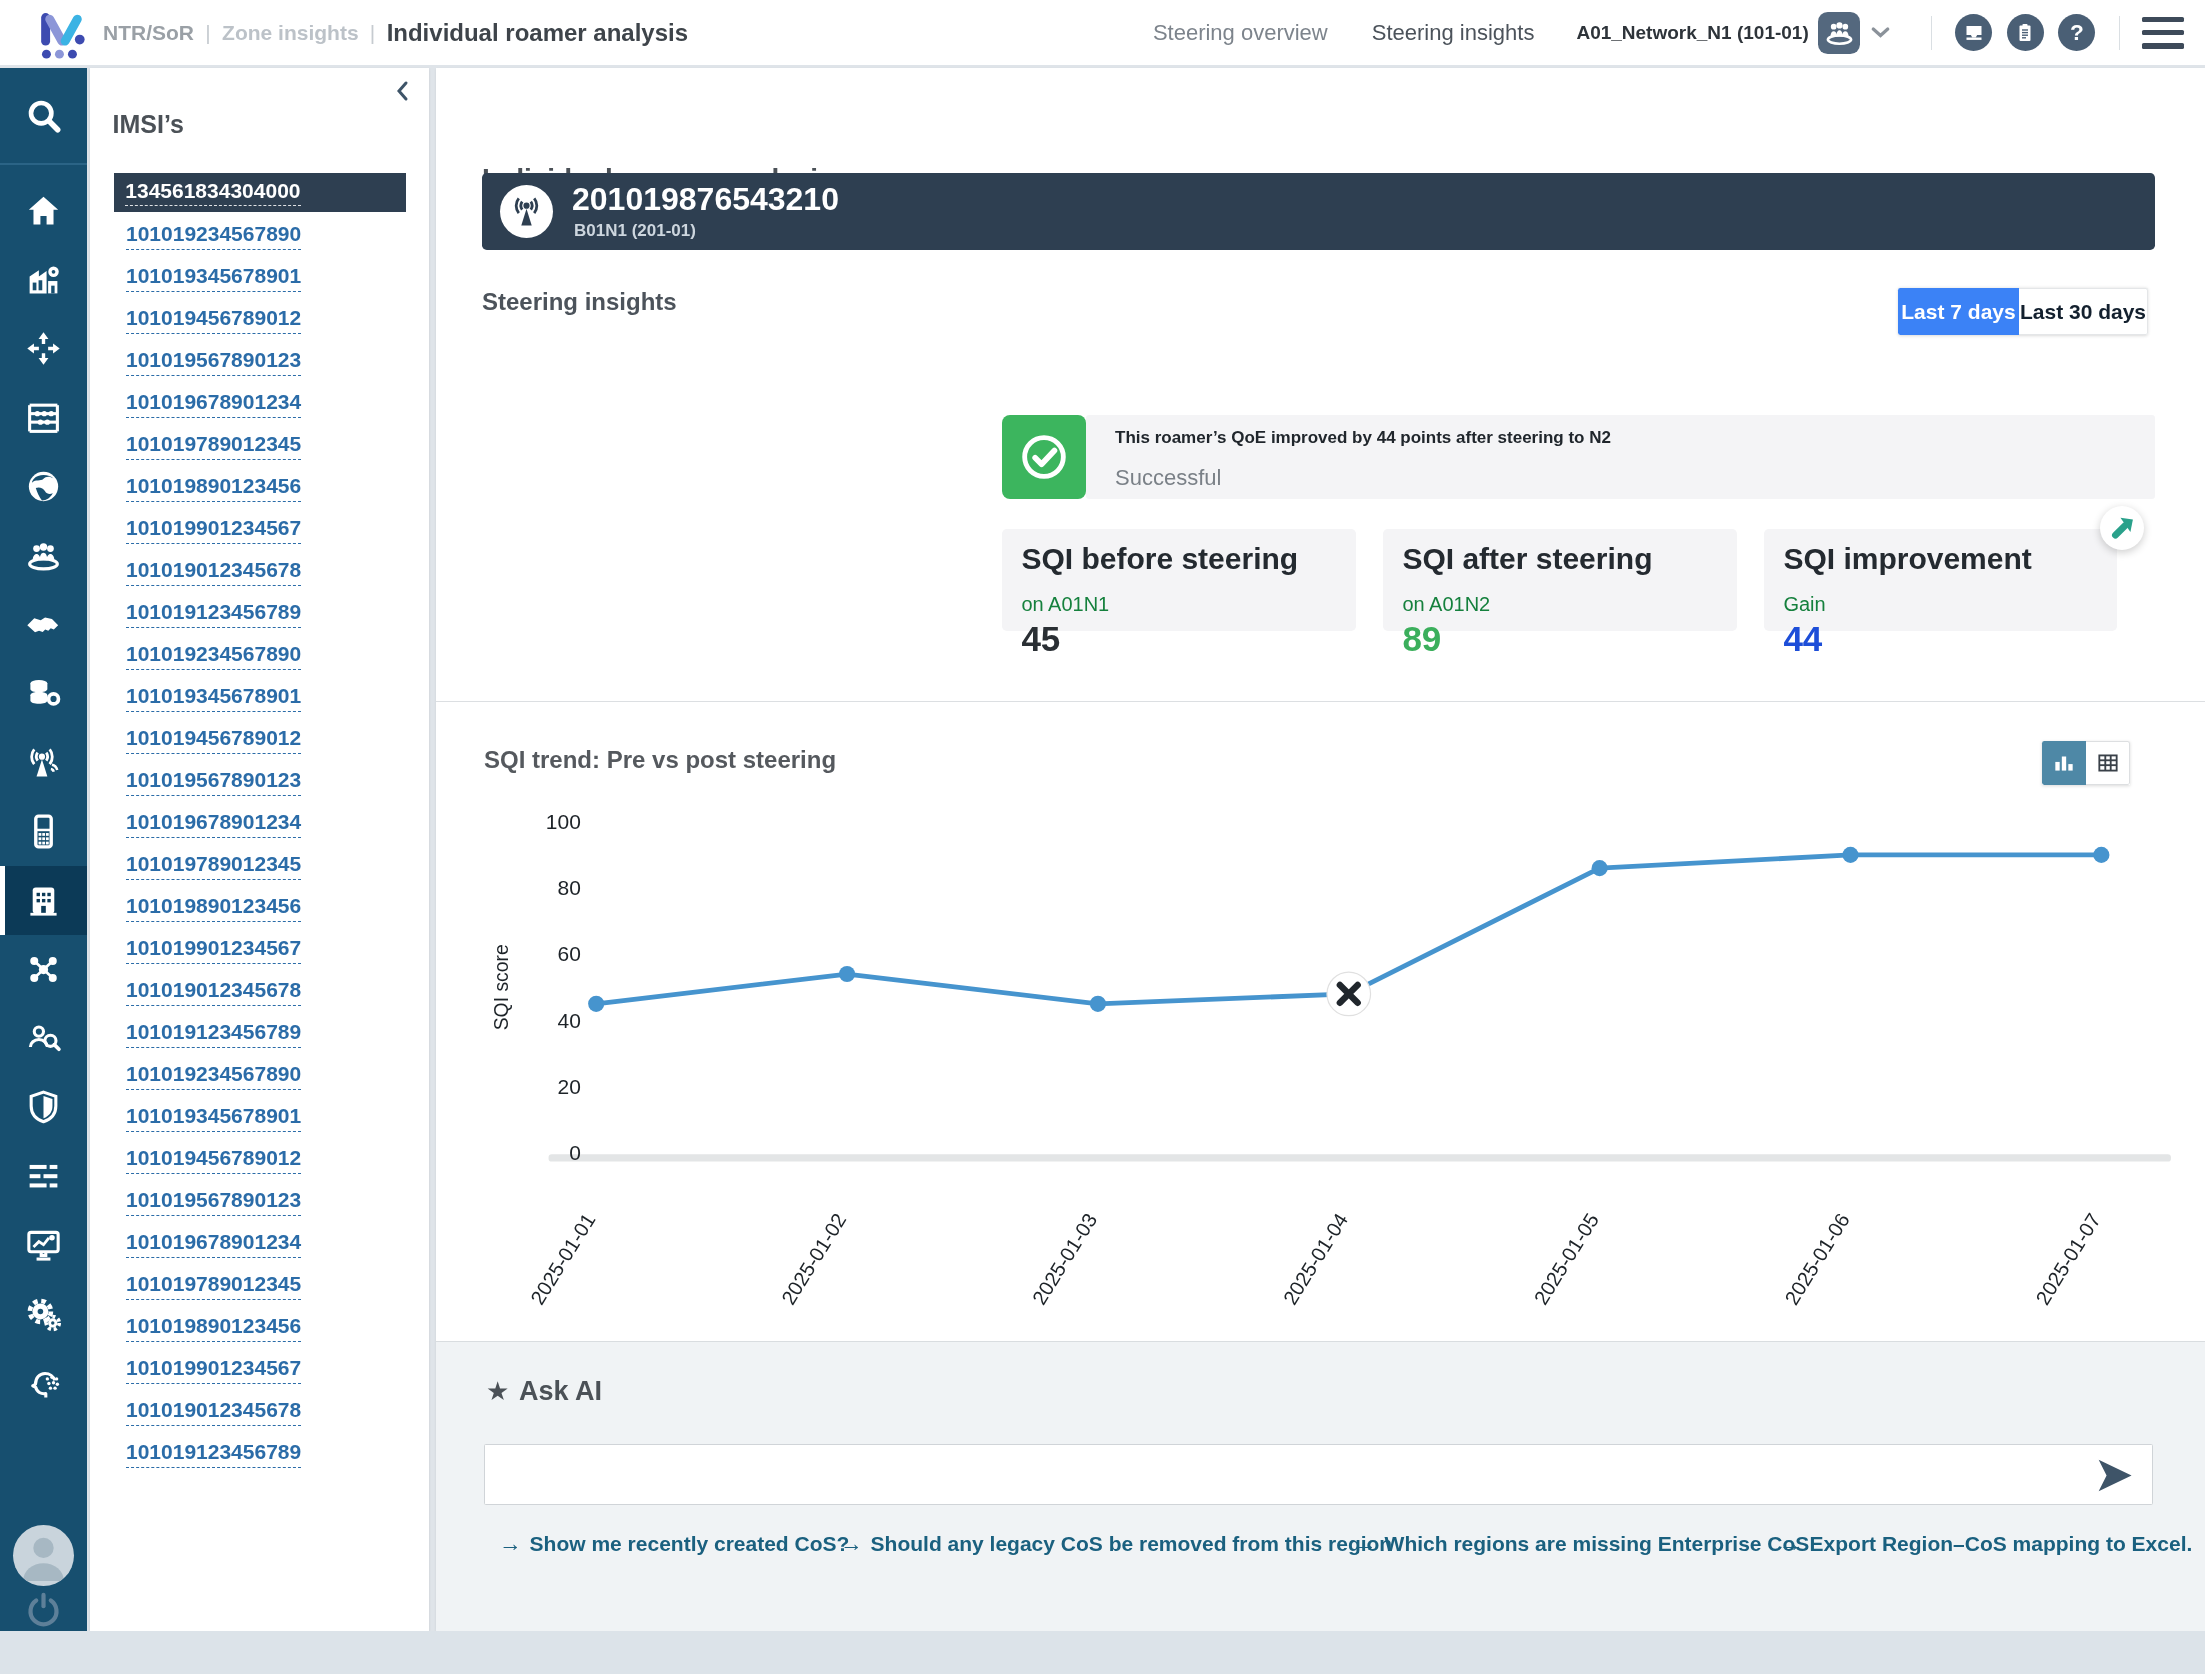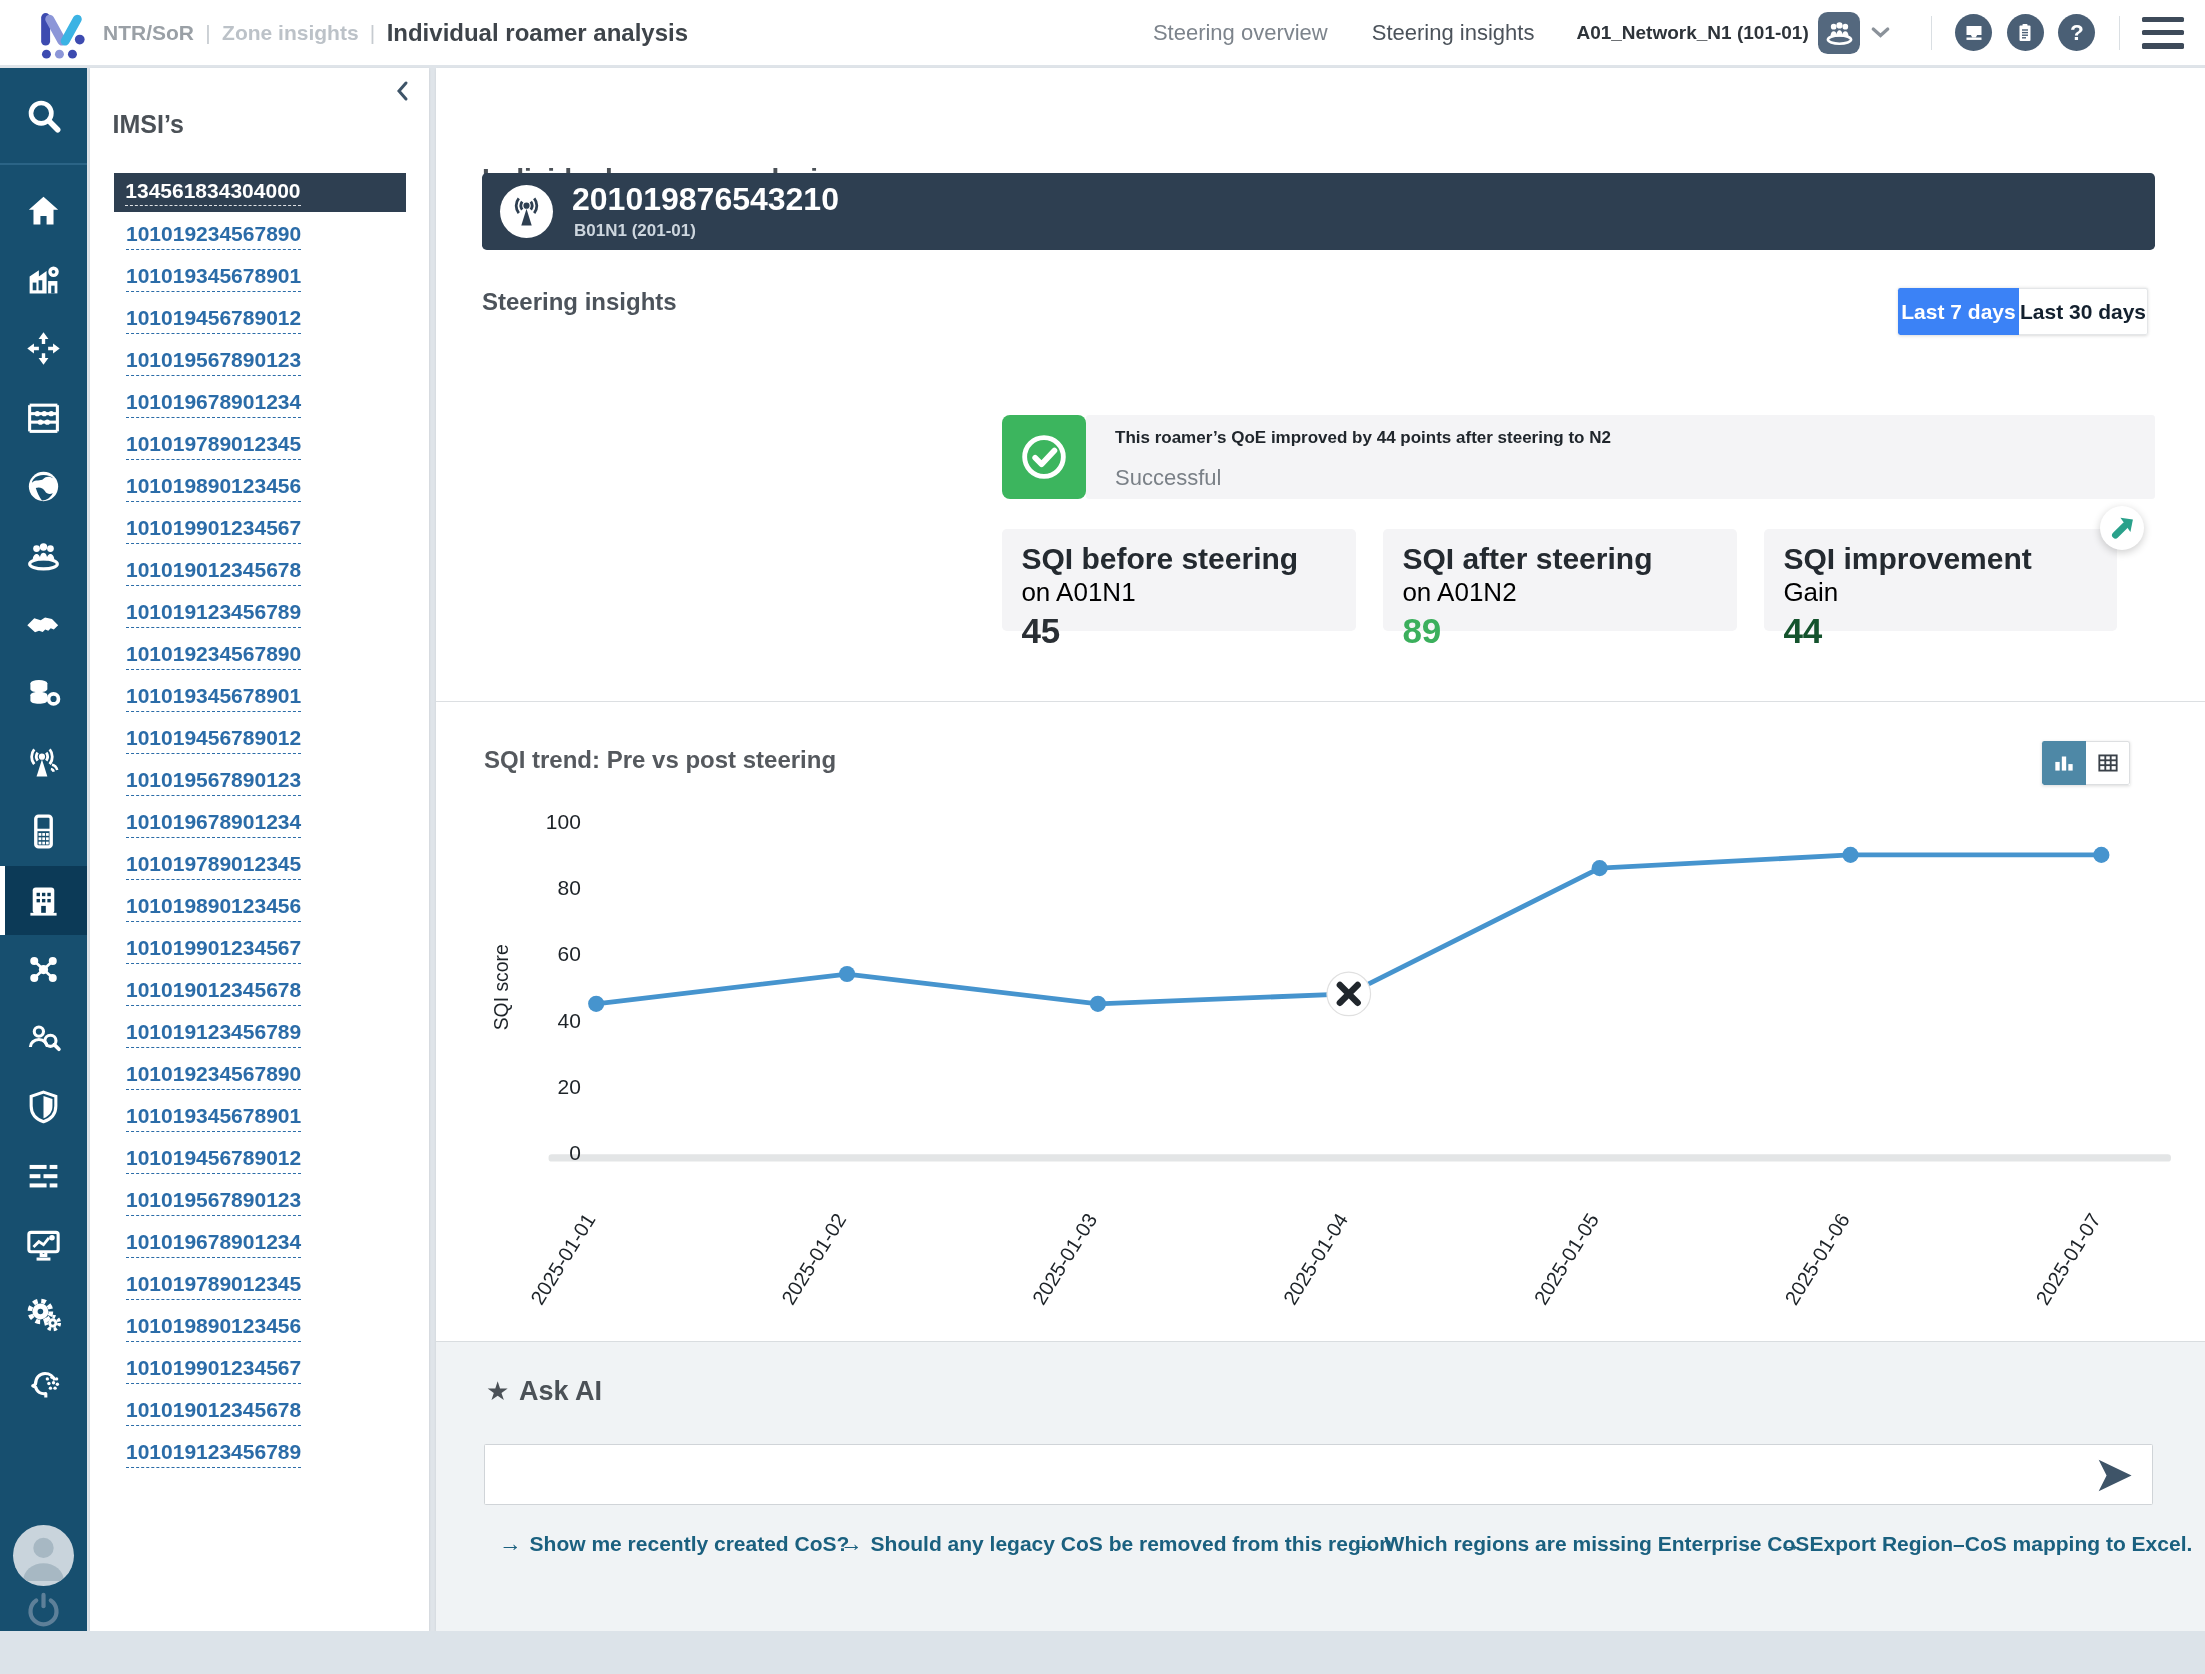--- a/index.html
+++ b/index.html
@@ -70,21 +70,21 @@
 
   
   .result-card { position:absolute; left:650px; top:347px; width:1069px; height:84px; background:#F4F4F6; border-radius:3.2px; }
   .result-icon { position:absolute; left:566px; top:347px; width:84px; height:84px; border-radius:8px; background:#3CB55E; display:flex; align-items:center; justify-content:center; z-index:2; }
   .result-msg { position:absolute; left:29px; top:13px; font-size:17px; font-weight:bold; color:#20262C; }
   .result-status { position:absolute; left:29px; top:50px; font-size:22px; color:#7A8087; }
 
   
   .stat-card { position:absolute; top:461px; width:354px; height:102px; background:#F4F4F6; border-radius:4.8px; padding:13px 0 0 19.4px; }
   .stat-title { font-size:30px; font-weight:bold; color:#242A30; }
-  .stat-sub { font-size:26px; color:#000000; margin-top:1px; }
+  .stat-sub { font-size:20px; color:#15803d; margin-top:17px; }
   .stat-value { font-size:35px; font-weight:bold; margin-top:3.2px; }
   .trend-badge { position:absolute; left:1664px; top:438px; width:44px; height:44px; border-radius:50%; background:#fff; box-shadow:0 2.4px 8px rgba(0,0,0,.20); display:flex; align-items:center; justify-content:center; z-index:3; }
 
   .hdiv1 { position:absolute; left:0; top:633px; width:1769px; height:0.8px; background:#DCDFE2; }
 
   
   .chart-title { position:absolute; left:48px; top:678px; font-size:24px; font-weight:bold; color:#55595E; }
   .chart-btns { position:absolute; left:1606px; top:673px; display:flex; box-shadow:0 0.8px 3.2px rgba(0,0,0,.15); }
   .cbtn { width:44px; height:44px; display:flex; align-items:center; justify-content:center; cursor:pointer; }
   .cbtn.active { background:#4E88A6; border-radius:2.4px 0 0 2.4px; }
@@ -561,21 +561,21 @@
     <div class="stat-value" id="sv0" style="color: rgb(42, 47, 52);">45</div>
   </div>
   <div class="stat-card" style="left:947px;">
     <div class="stat-title">SQI after steering</div>
     <div class="stat-sub">on A01N2</div>
     <div class="stat-value" id="sv1" style="color: rgb(59, 175, 92);">89</div>
   </div>
   <div class="stat-card" style="left:1328px; width:353px;">
     <div class="stat-title">SQI improvement</div>
     <div class="stat-sub">Gain</div>
-    <div class="stat-value" id="sv2" style="color: #14532d;">44</div>
+    <div class="stat-value" id="sv2" style="color: #1d4ed8;">44</div>
   </div>
   <div class="trend-badge">
     <svg width="27.4" height="27.4" viewBox="0 0 44 44">
       <line x1="12" y1="34" x2="27" y2="19" stroke="#2AA18B" stroke-width="11" stroke-linecap="round"></line>
       <polygon points="20,6 40,9 36,29" fill="#2AA18B"></polygon>
     </svg>
   </div>
 
   <div class="hdiv1"></div>
 

